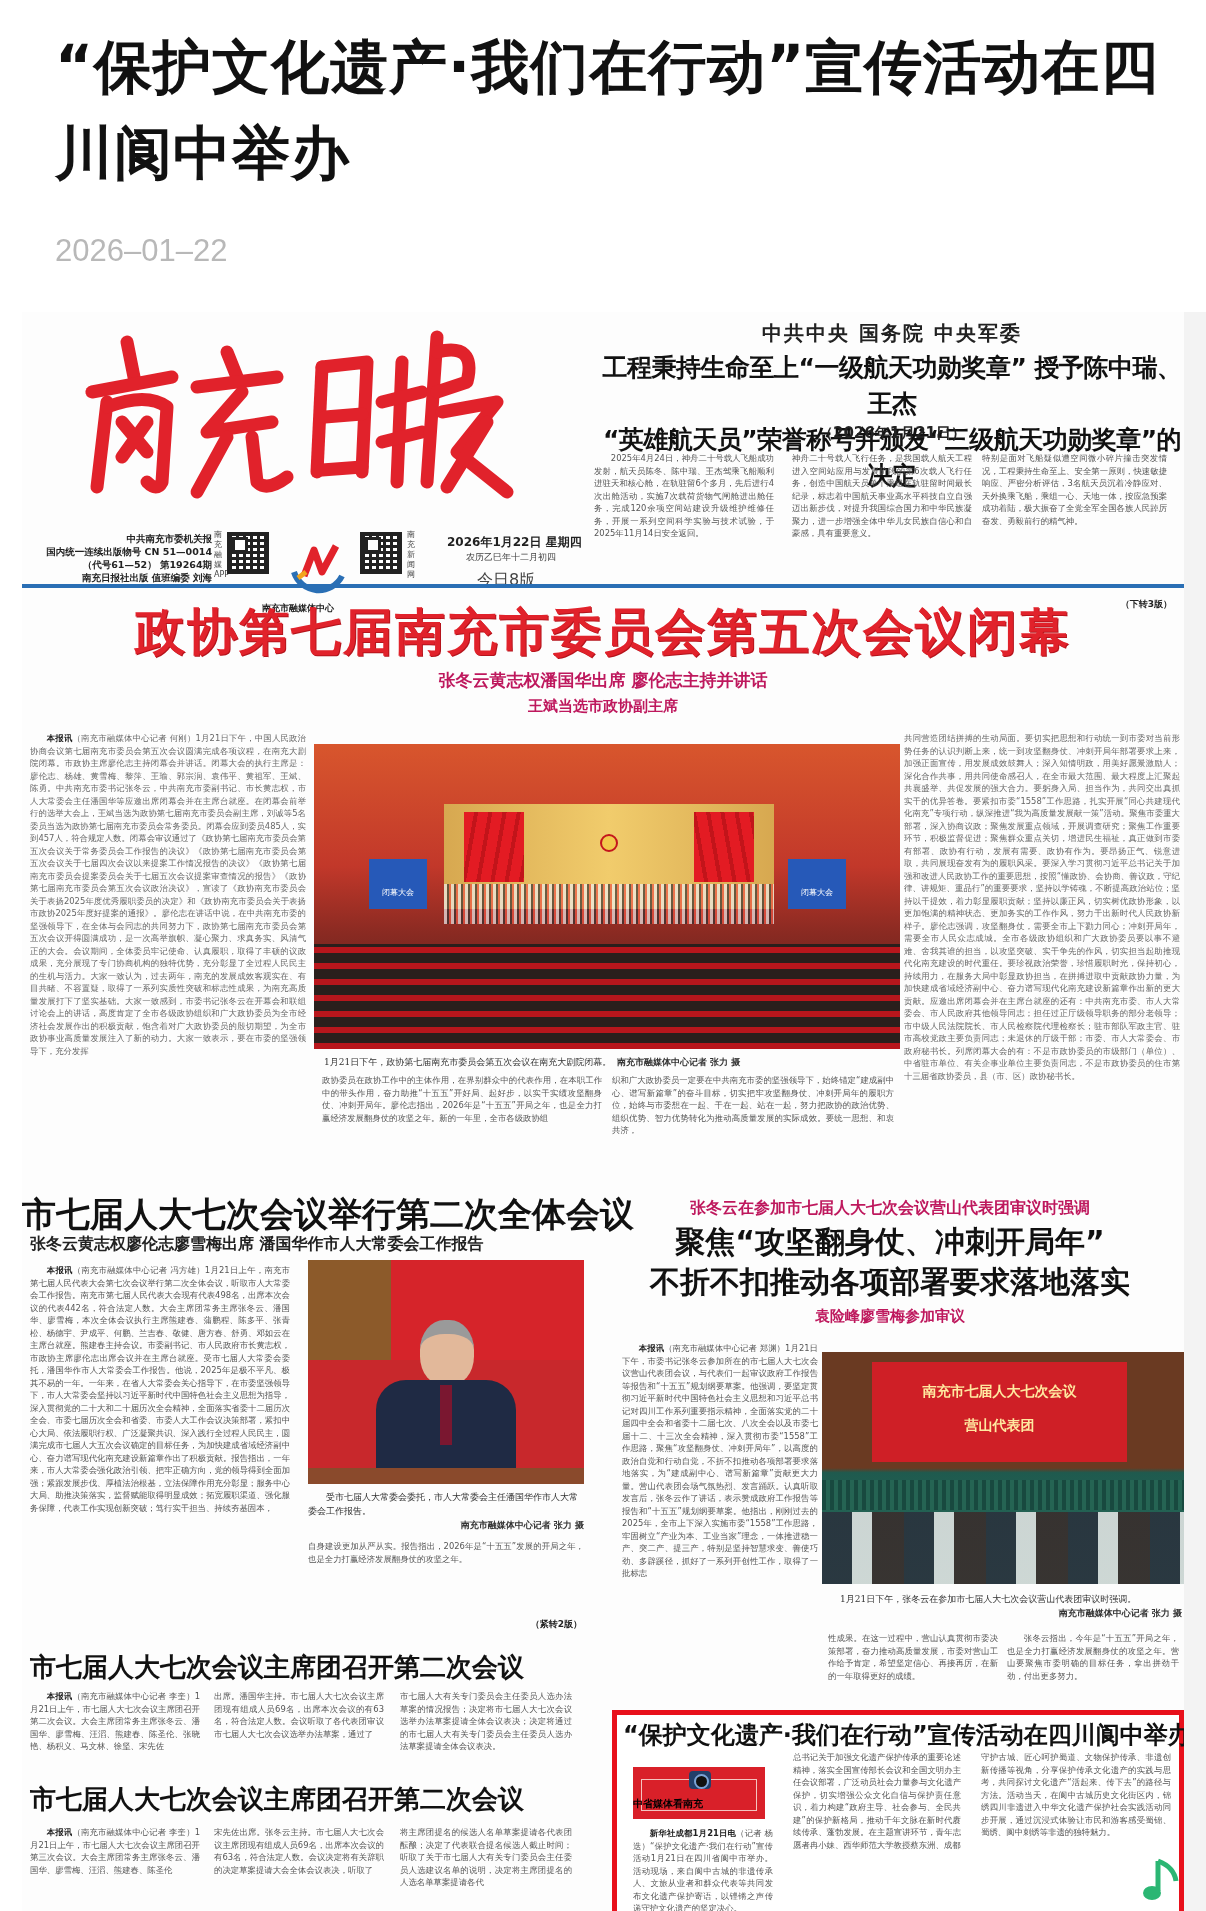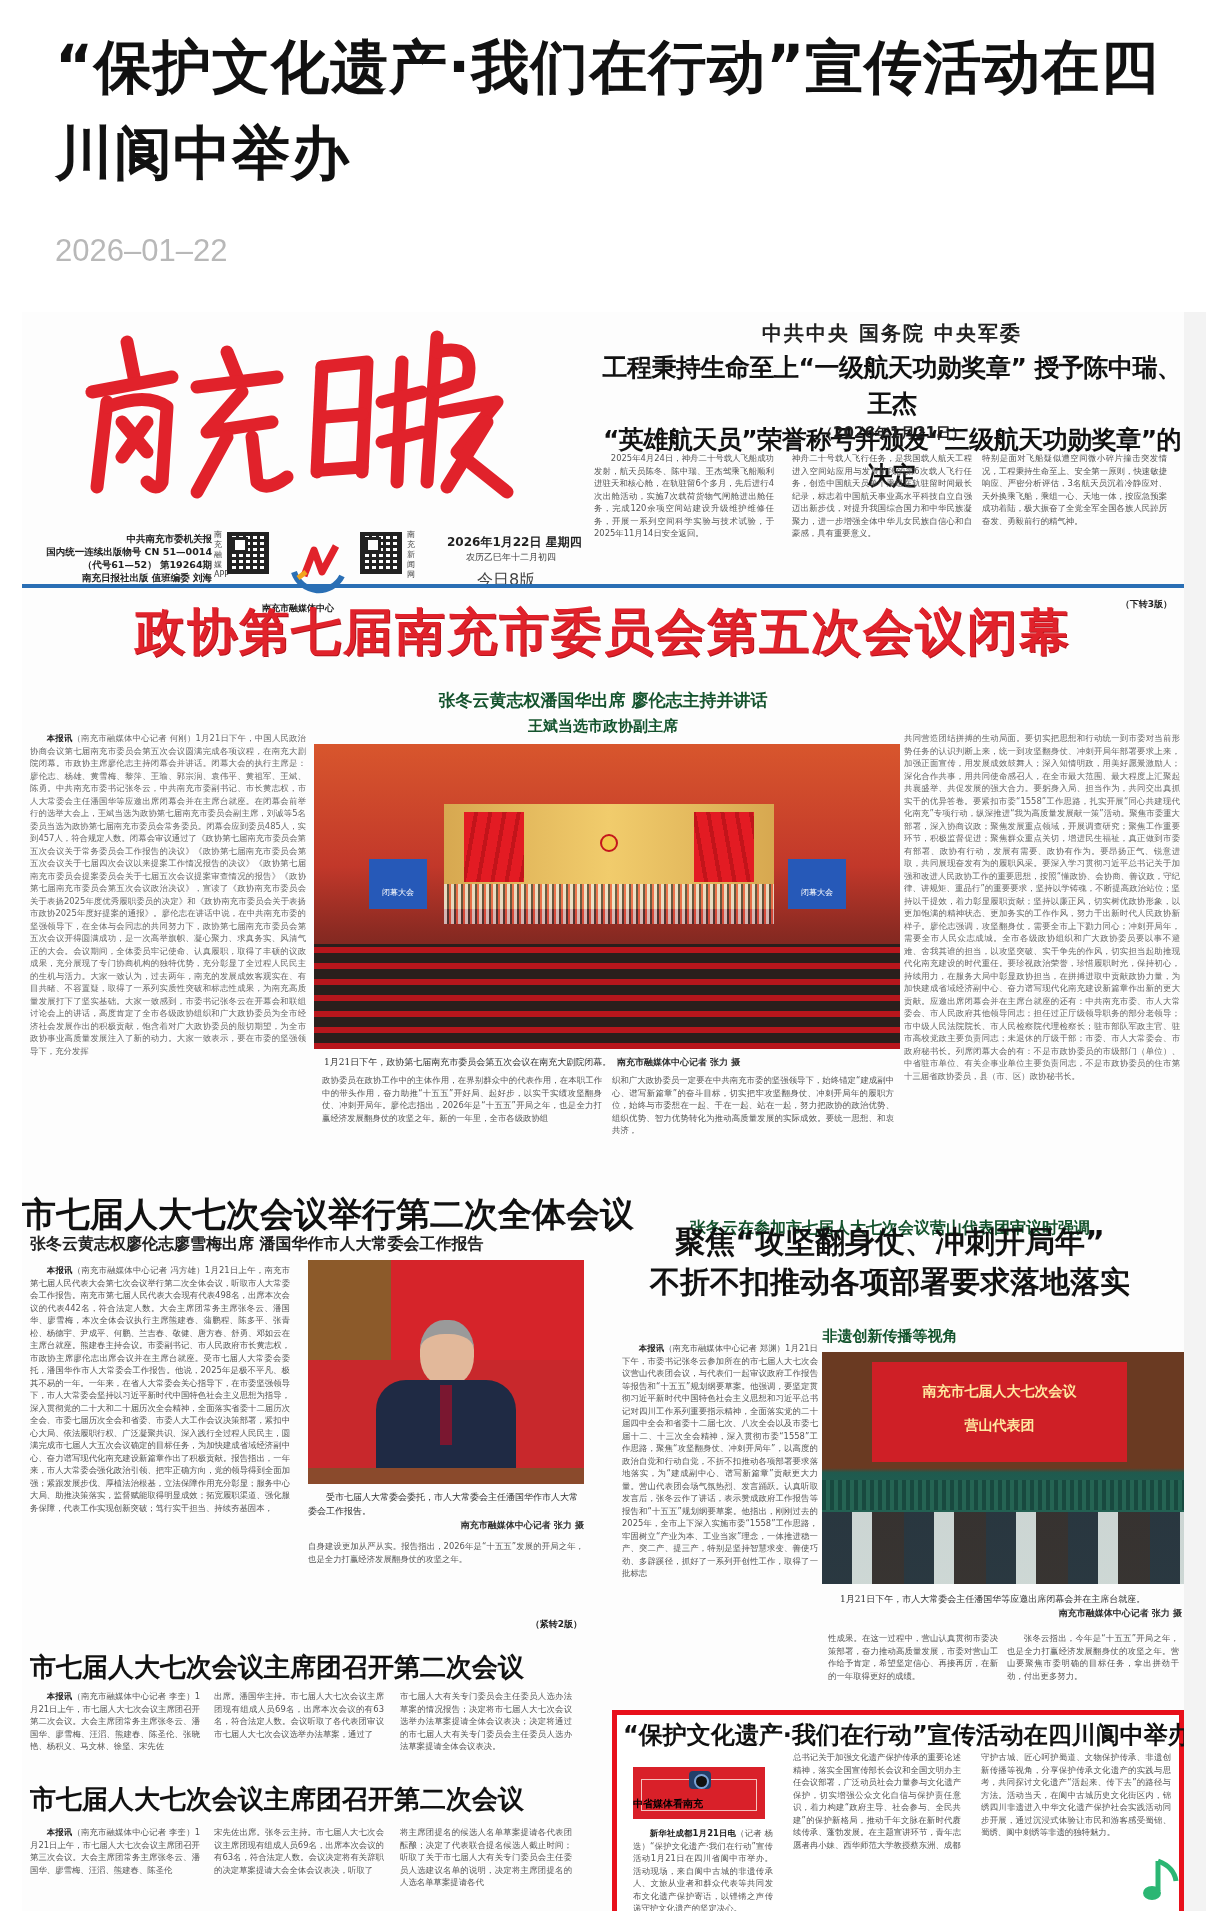--- a/index.html
+++ b/index.html
@@ -32,21 +32,21 @@
   .decision-date { position: absolute; left: 570px; top: 112px; width: 600px; text-align: center; font-size: 15px; color: #222; font-weight: bold; }
 
   .col-text { position: absolute; font-size: 8.4px; line-height: 12.5px; color: #555; text-align: justify; overflow: hidden; }
   .col-text p { text-indent: 2em; }
   .col-text b { color: #222; }
   .cont { text-align: right; color: #222; font-weight: bold; font-size: 9px; margin-top: 36px; }
 
   .rule-blue { position: absolute; left: 0; top: 272px; width: 1162px; height: 4px; background: #2a6fb5; }
 
   .main-headline { position: absolute; left: 0; top: 290px; width: 1162px; text-align: center; font-size: 50px; font-weight: 900; color: #e1222b; letter-spacing: 2px; line-height: 60px; text-shadow: 1px 1px 0 #b5141c; }
-  .sub-head { position: absolute; left: 0; width: 1162px; text-align: center; font-size: 17px; font-weight: bold; color: #14532d; margin-top: 20px; }
+  .sub-head { position: absolute; left: 0; width: 1162px; text-align: center; font-size: 17px; font-weight: bold; color: #be185d; }
 
   .photo { position: absolute; overflow: hidden; }
   .caption { position: absolute; font-size: 9px; color: #333; font-family: "DejaVu Serif", serif; }
   .caption b { font-family: "DejaVu Sans", sans-serif; }
 
   .section-title { position: absolute; font-weight: 900; color: #111; letter-spacing: 0px; }
 
   .highlight-box { position: absolute; left: 590px; top: 1398px; width: 572px; height: 220px; border: 5px solid #e8101b; border-bottom: none; background: #fff; }
   .badge { position: absolute; left: 16px; top: 52px; width: 132px; height: 52px; background: #d92029; }
   .badge-inner { position: absolute; left: 8px; top: 12px; right: 8px; bottom: 8px; border: 1px solid #f4c4c0; }
@@ -185,35 +185,35 @@
     <div style="text-align:right"><b>南充市融媒体中心记者 张力 摄</b></div>
   </div>
   <div class="col-text" style="left:286px;top:1228px;width:276px;height:50px;">
       <p style="text-indent:0">自身建设更加从严从实。报告指出，2026年是“十五五”发展的开局之年，也是全力打赢经济发展翻身仗的攻坚之年。</p>
     </div>
   <div class="cont" style="position:absolute;left:470px;top:1270px;width:90px;">（紧转2版）</div>
 
   <div class="sub-head" style="left:578px;width:580px;top:886px;font-size:16px;">张冬云在参加市七届人大七次会议营山代表团审议时强调</div>
   <div class="section-title" style="left:578px;width:580px;text-align:center;top:950px;font-size:30px;line-height:40px;">不折不扣推动各项部署要求落地落实</div>
   <div class="section-title" style="left:578px;width:580px;text-align:center;top:910px;font-size:30px;line-height:40px;">聚焦“攻坚翻身仗、冲刺开局年”</div>
-  <div class="sub-head" style="left:578px;width:580px;top:995px;font-size:15px;">非遗创新传播等视角</div>
+  <div class="sub-head" style="left:578px;width:580px;top:995px;font-size:15px;">袁险峰廖雪梅参加审议</div>
 
   <div class="col-text" style="left:600px;top:1030px;width:196px;height:345px;">
     <p><b>本报讯</b><span>（南充市融媒体中心记者 郑渊）1月21日下午，市委书记张冬云参加所在的市七届人大七次会议营山代表团会议，与代表们一起审议政府工作报告等报告和“十五五”规划纲要草案。他强调，要坚定贯彻习近平新时代中国特色社会主义思想和习近平总书记对四川工作系列重要指示精神，全面落实党的二十届四中全会和省委十二届七次、八次全会以及市委七届十二、十三次全会精神，深入贯彻市委“1558”工作思路，聚焦“攻坚翻身仗、冲刺开局年”，以高度的政治自觉和行动自觉，不折不扣推动各项部署要求落地落实，为“建成副中心、谱写新篇章”贡献更大力量。营山代表团会场气氛热烈、发言踊跃。认真听取发言后，张冬云作了讲话，表示赞成政府工作报告等报告和“十五五”规划纲要草案。他指出，刚刚过去的2025年，全市上下深入实施市委“1558”工作思路，牢固树立“产业为本、工业当家”理念，一体推进稳一产、突二产、提三产，特别是坚持智慧求变、善使巧劲、多辟蹊径，抓好了一系列开创性工作，取得了一批标志</span></p>
   </div>
   <div class="photo" style="left:800px;top:1040px;width:362px;height:232px;background:linear-gradient(180deg,#6a3a22 0%,#6a3a22 50%,#1f5a4e 52%,#2a6e5c 100%);">
     <div style="position:absolute;left:50px;top:10px;width:255px;height:100px;background:#cf1f26;color:#ffe9a0;font-family:'DejaVu Serif',serif;font-weight:bold;font-size:14px;text-align:center;line-height:34px;padding-top:12px;">
       <div>南充市七届人大七次会议</div>
       <div>营山代表团</div>
     </div>
     <div style="position:absolute;left:0;top:128px;width:362px;height:30px;background:repeating-linear-gradient(90deg,#18493f 0 4px,#256453 4px 8px);"></div>
     <div style="position:absolute;left:0;top:160px;width:362px;height:72px;background:repeating-linear-gradient(90deg,#2a2f3c 0 30px,#eaeaea 30px 50px,#3a2a2a 50px 82px);opacity:.85;"></div>
   </div>
   <div class="caption" style="left:800px;top:1280px;width:360px;line-height:14px;">
-    <div style="text-indent:2em">1月21日下午，市人大常委会主任潘国华等应邀出席闭幕会并在主席台就座。</div>
+    <div style="text-indent:2em">1月21日下午，张冬云在参加市七届人大七次会议营山代表团审议时强调。</div>
     <div style="text-align:right"><b>南充市融媒体中心记者 张力 摄</b></div>
   </div>
   <div class="col-text" style="left:806px;top:1320px;width:170px;height:65px;">
       <p style="text-indent:0">性成果。在这一过程中，营山认真贯彻市委决策部署，奋力推动高质量发展，市委对营山工作给予肯定，希望坚定信心、再接再厉，在新的一年取得更好的成绩。</p>
     </div>
   <div class="col-text" style="left:985px;top:1320px;width:172px;height:55px;">
       <p>张冬云指出，今年是“十五五”开局之年，也是全力打赢经济发展翻身仗的攻坚之年。营山要聚焦市委明确的目标任务，拿出拼劲干劲，付出更多努力。</p>
     </div>
   <div class="cont" style="position:absolute;left:1066px;top:1375px;width:90px;">（紧转3版）</div>
 

